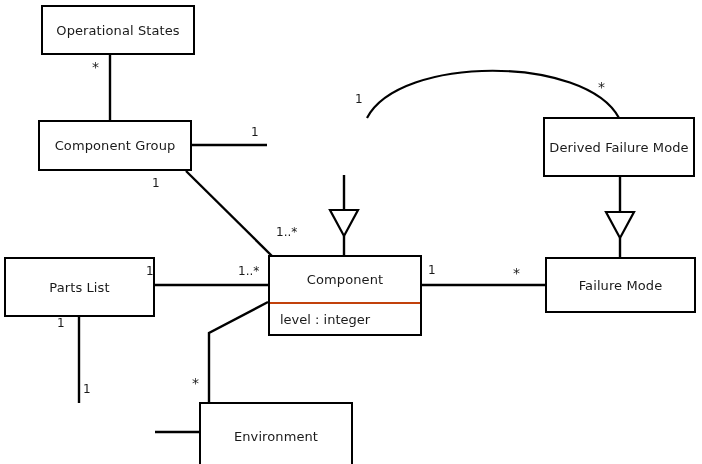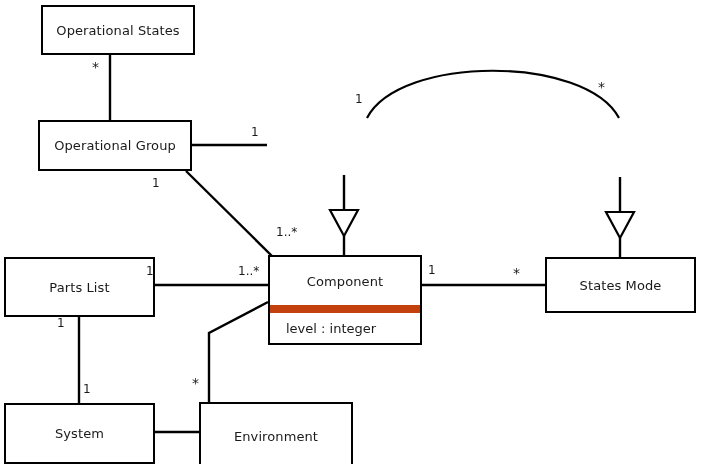--- a/index.html
+++ b/index.html
@@ -39,27 +39,27 @@
     align-items: center;
     justify-content: center;
     font-size: 13px;
     color: #1a1a1a;
     letter-spacing: 0.1px;
     padding: 0 4px;
     text-align: center;
     border-radius: 23px;
   }
   .uml-attr-compartment {
-    border-top: 8px solid #c2410c;
+    border-top: 2px solid #c2410c;
     display: flex;
     align-items: center;
     justify-content: flex-start;
     font-size: 13px;
     color: #1a1a1a;
-    padding: 0 16px;
+    padding: 0 10px;
     height: 30px;
     flex: 0 0 auto;
   }
   .mult-label {
     position: absolute;
     font-size: 12px;
     color: #1a1a1a;
     white-space: nowrap;
     z-index: 3;
     line-height: 1;
@@ -100,41 +100,41 @@
     <line x1="155" y1="432" x2="199" y2="432" stroke="#000000" stroke-width="2.4"></line>
 
     <polyline points="209,402 209,333 268,302" fill="none" stroke="#000000" stroke-width="2.4"></polyline>
   </svg>
 
   <div class="uml-class" style="left:41px; top:5px; width:154px; height:50px;">
     <div class="uml-name-compartment">Operational States</div>
   </div>
 
   <div class="uml-class" style="left:38px; top:120px; width:154px; height:51px;">
-    <div class="uml-name-compartment">Operational Group</div>
+    <div class="uml-name-compartment">Component Group</div>
   </div>
 
 
+  <div class="uml-class" style="left:543px; top:117px; width:152px; height:60px;">
+    <div class="uml-name-compartment">Derived Failure Mode</div>
+  </div>
 
   <div class="uml-class" style="left:4px; top:257px; width:151px; height:60px;">
     <div class="uml-name-compartment">Parts List</div>
   </div>
 
-  <div class="uml-class" style="left:268px; top:255px; width:154px; height:90px;">
+  <div class="uml-class" style="left:268px; top:255px; width:154px; height:81px;">
     <div class="uml-name-compartment">Component</div>
     <div class="uml-attr-compartment">level : integer</div>
   </div>
 
   <div class="uml-class" style="left:545px; top:257px; width:151px; height:56px;">
-    <div class="uml-name-compartment">States Mode</div>
+    <div class="uml-name-compartment">Failure Mode</div>
   </div>
 
-  <div class="uml-class" style="left:4px; top:403px; width:151px; height:61px;">
-    <div class="uml-name-compartment">System</div>
-  </div>
 
   <div class="uml-class" style="left:199px; top:402px; width:154px; height:68px;">
     <div class="uml-name-compartment">Environment</div>
   </div>
 
   <div class="mult-label star" style="left:92px; top:60px;">*</div>
 
   <div class="mult-label" style="left:251px; top:126px;">1</div>
 
   <div class="mult-label" style="left:152px; top:177px;">1</div>

